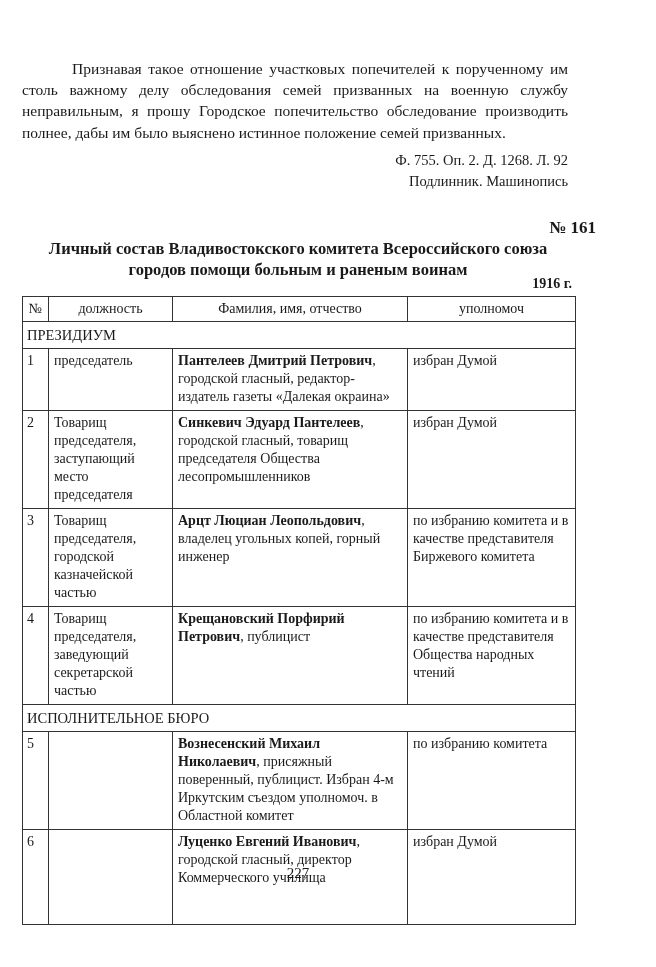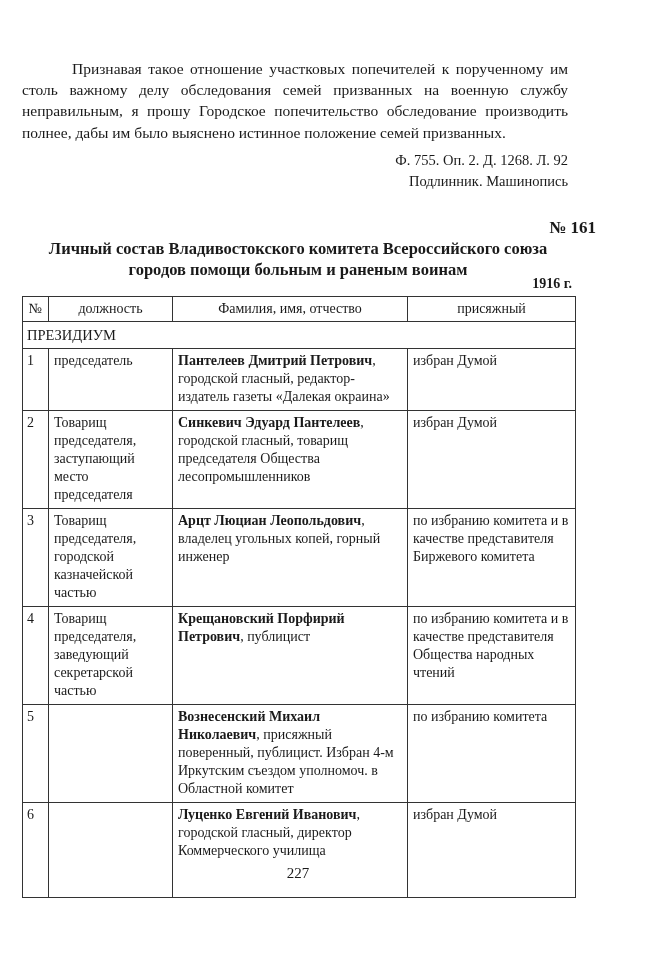--- a/index.html
+++ b/index.html
@@ -60,21 +60,21 @@
     <col style="width:26px">
       <col style="width:124px">
       <col style="width:235px">
       <col style="width:168px">
   </colgroup>
   <thead>
     <tr>
       <th>№</th>
       <th>должность</th>
       <th>Фамилия, имя, отчество</th>
-      <th>присяжный</th>
+      <th>уполномоч</th>
     </tr>
   </thead>
   <tbody>
     <tr class="sec">
       <td colspan="4">ПРЕЗИДИУМ</td>
     </tr>
     <tr style="height:55px">
       <td class="n">1</td>
       <td>председатель</td>
       <td><b>Пантелеев Дмитрий Петрович</b><span>, городской гласный, редактор-издатель газеты «Далекая окраина»</span></td>
@@ -91,20 +91,23 @@
       <td>Товарищ председателя, городской казначейской частью</td>
       <td><b>Арцт Люциан Леопольдович</b><span>, владелец угольных копей, горный инженер</span></td>
       <td>по избранию комитета и в качестве представителя Биржевого комитета</td>
     </tr>
     <tr style="height:90px">
       <td class="n">4</td>
       <td>Товарищ председателя, заведующий секретарской частью</td>
       <td><b>Крещановский Порфирий Петрович</b><span>, публицист</span></td>
       <td>по избранию комитета и в качестве представителя Общества народных чтений</td>
     </tr>
+    <tr class="sec">
+      <td colspan="4">ИСПОЛНИТЕЛЬНОЕ БЮРО</td>
+    </tr>
     <tr style="height:91px">
       <td class="n">5</td>
       <td></td>
       <td><b>Вознесенский Михаил Николаевич</b><span>, присяжный поверенный, публицист. Избран 4-м Иркутским съездом уполномоч. в Областной комитет</span></td>
       <td>по избранию комитета</td>
     </tr>
     <tr style="height:95px">
       <td class="n">6</td>
       <td></td>
       <td><b>Луценко Евгений Иванович</b><span>, городской гласный, директор Коммерческого училища</span></td>

